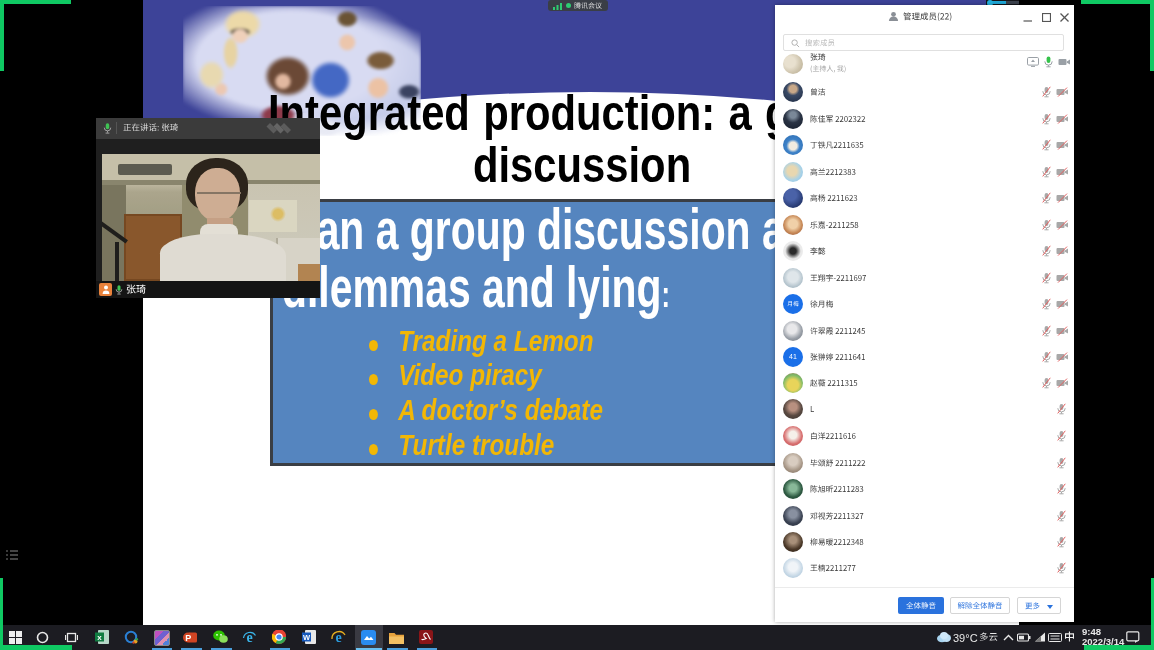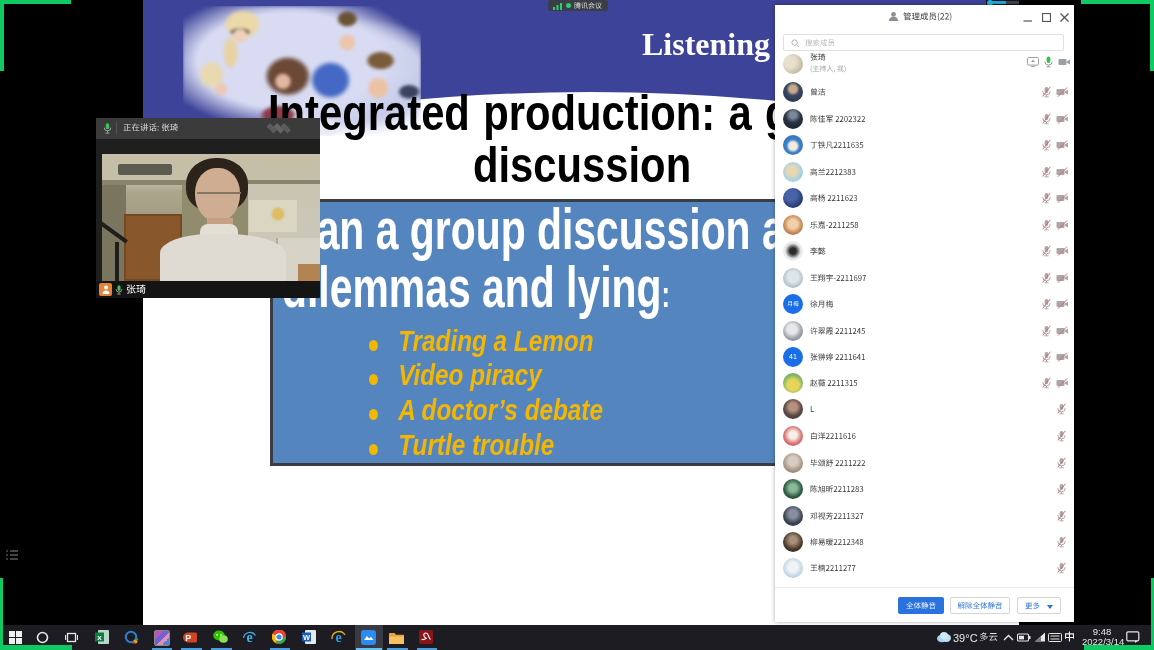--- a/index.html
+++ b/index.html
@@ -70,21 +70,20 @@
 .gc{position:absolute;background:#0fc963;z-index:60;}
 
 #pill{left:548px;top:0px;width:60px;height:11px;background:#3a3e46;border-radius:3px;z-index:40;}
 </style></head>
 <body>
 <div class="abs" id="slide">
   <svg id="band" class="abs" width="876" height="145" viewBox="0 0 876 145">
     <path d="M0,0 L876,0 L876,139.3 Q438,42.6 0,143.4 Z" fill="#3d4398"></path>
   </svg>
   <div class="abs" id="photo"></div>
-  <div class="abs" id="listening">Listening</div>
   <div class="tl" style="left:125px;top:87.5px;">Integrated production: a group</div>
   <div class="tl" style="left:330px;top:140px;">discussion</div>
   <div class="abs" id="bluebox">
     </div>
   <div class="bh" style="left:135px;top:199.6px;">Plan a group discussion about</div>
   <div class="bh" style="left:139px;top:258.2px;">dilemmas and lying<span class="colon">:</span></div>
   <div class="abs" id="bulls">
     <div class="bul" style="top:325.5px"><span class="dot"></span>Trading a Lemon</div>
     <div class="bul" style="top:360.2px"><span class="dot"></span>Video piracy</div>
     <div class="bul" style="top:394.8px"><span class="dot"></span>A doctor’s debate</div>
@@ -714,21 +713,21 @@
 <svg class="tray" style="left:1048px;top:633px" width="14" height="9">
     <rect x="0.5" y="0.5" width="13" height="8" rx="1" fill="none" stroke="#e8e8e8" stroke-width="1"></rect>
     <line x1="2.5" y1="3" x2="11.5" y2="3" stroke="#e8e8e8" stroke-width="1"></line>
     <line x1="2.5" y1="6" x2="11.5" y2="6" stroke="#e8e8e8" stroke-width="1"></line>
   </svg>
 <div class="tray" style="left:1064px;top:631px;">
     <svg width="11.0" height="12.6" style="" viewBox="0 0 11.0 12.6">
       <path d="M4.9 0.4V2.3H1.0V7.7H2.1V7.1H4.9V10.6H6.0V7.1H8.9V7.7H10.0V2.3H6.0V0.4ZM2.1 6.0V3.4H4.9V6.0ZM8.9 6.0H6.0V3.4H8.9Z" fill="#f0f0f0"></path>
     </svg>
   </div>
-<div class="tray" style="left:1082px;top:627px;width:40px;text-align:center;font-size:9.5px;line-height:10px;">9:48<br>2022/3/14</div>
+<div class="tray" style="left:1082px;top:627px;width:40px;font-size:9.5px;line-height:10px;font-weight:bold;">9:48<br>2022/3/14</div>
 <svg class="tray" style="left:1126px;top:631px" width="14" height="12">
     <rect x="0.8" y="0.8" width="12" height="9" rx="1.2" fill="none" stroke="#e8e8e8" stroke-width="1.2"></rect>
     <path d="M9 9.8 L9 12 L12 9.8 Z" fill="#e8e8e8"></path>
   </svg>
 
 <div class="gc" style="left:0;top:0;width:71px;height:4px;"></div>
 <div class="gc" style="left:0;top:0;width:4px;height:71px;"></div>
 <div class="gc" style="left:1081px;top:0;width:73px;height:4px;"></div>
 <div class="gc" style="left:1150px;top:0;width:4px;height:71px;"></div>
 <div class="gc" style="left:1151px;top:578px;width:3px;height:72px;"></div>

